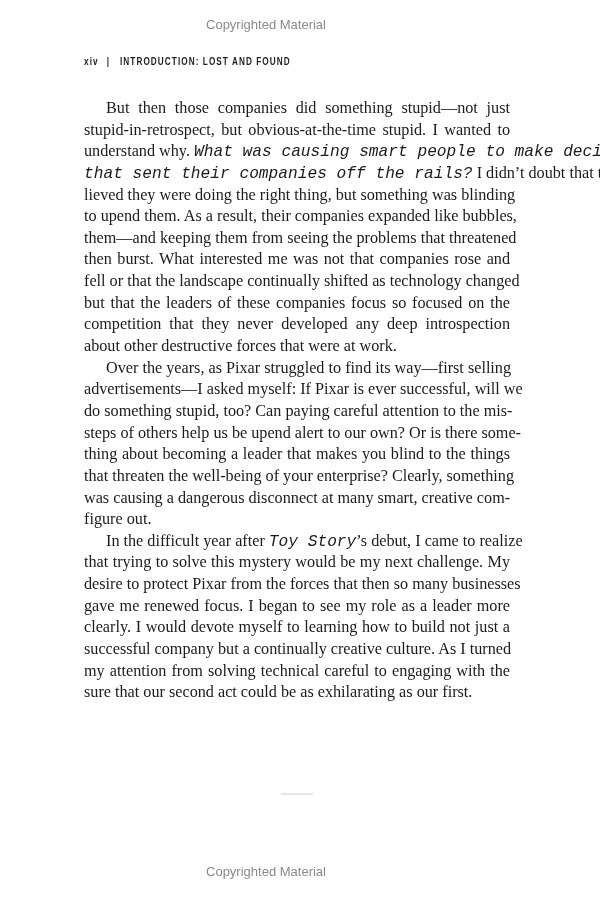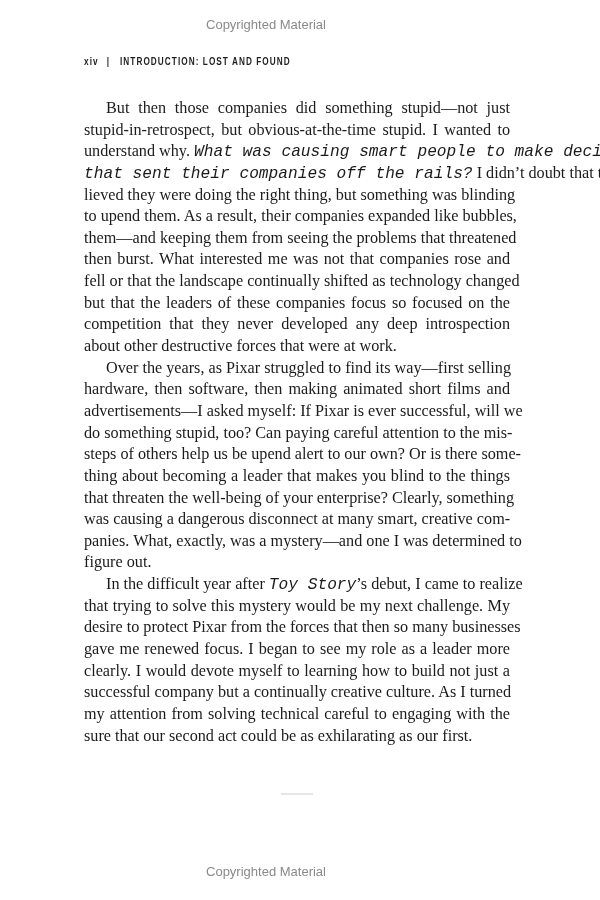--- a/index.html
+++ b/index.html
@@ -95,28 +95,26 @@
     <div class="line"><span>them—and keeping them from seeing the problems that threatened</span></div>
     <div class="line"><span>then burst. What interested me was not that companies rose and</span></div>
     <div class="line"><span>fell or that the landscape continually shifted as technology changed</span></div>
     <div class="line"><span>but that the leaders of these companies focus so focused on the</span></div>
     <div class="line"><span>competition that they never developed any deep introspection</span></div>
     <div class="line last"><span>about other destructive forces that were at work.</span></div>
   </div>
 
   <div>
     <div class="line indent"><span>Over the years, as Pixar struggled to find its way—first selling</span></div>
-    <div class="line"><span>hardware, then software, then making animated short films and</span></div>
     <div class="line"><span>advertisements—I asked myself: If Pixar is ever successful, will we</span></div>
     <div class="line"><span>do something stupid, too? Can paying careful attention to the mis-</span></div>
     <div class="line"><span>steps of others help us be upend alert to our own? Or is there some-</span></div>
     <div class="line"><span>thing about becoming a leader that makes you blind to the things</span></div>
     <div class="line"><span>that threaten the well-being of your enterprise? Clearly, something</span></div>
     <div class="line"><span>was causing a dangerous disconnect at many smart, creative com-</span></div>
-    <div class="line"><span>panies. What, exactly, was a mystery—and one I was determined to</span></div>
     <div class="line last"><span>figure out.</span></div>
   </div>
 
   <div>
     <div class="line indent"><span>In the difficult year after </span><em>Toy Story</em><span>’s debut, I came to realize</span></div>
     <div class="line"><span>that trying to solve this mystery would be my next challenge. My</span></div>
     <div class="line"><span>desire to protect Pixar from the forces that then so many businesses</span></div>
     <div class="line"><span>gave me renewed focus. I began to see my role as a leader more</span></div>
     <div class="line"><span>clearly. I would devote myself to learning how to build not just a</span></div>
     <div class="line"><span>successful company but a continually creative culture. As I turned</span></div>

